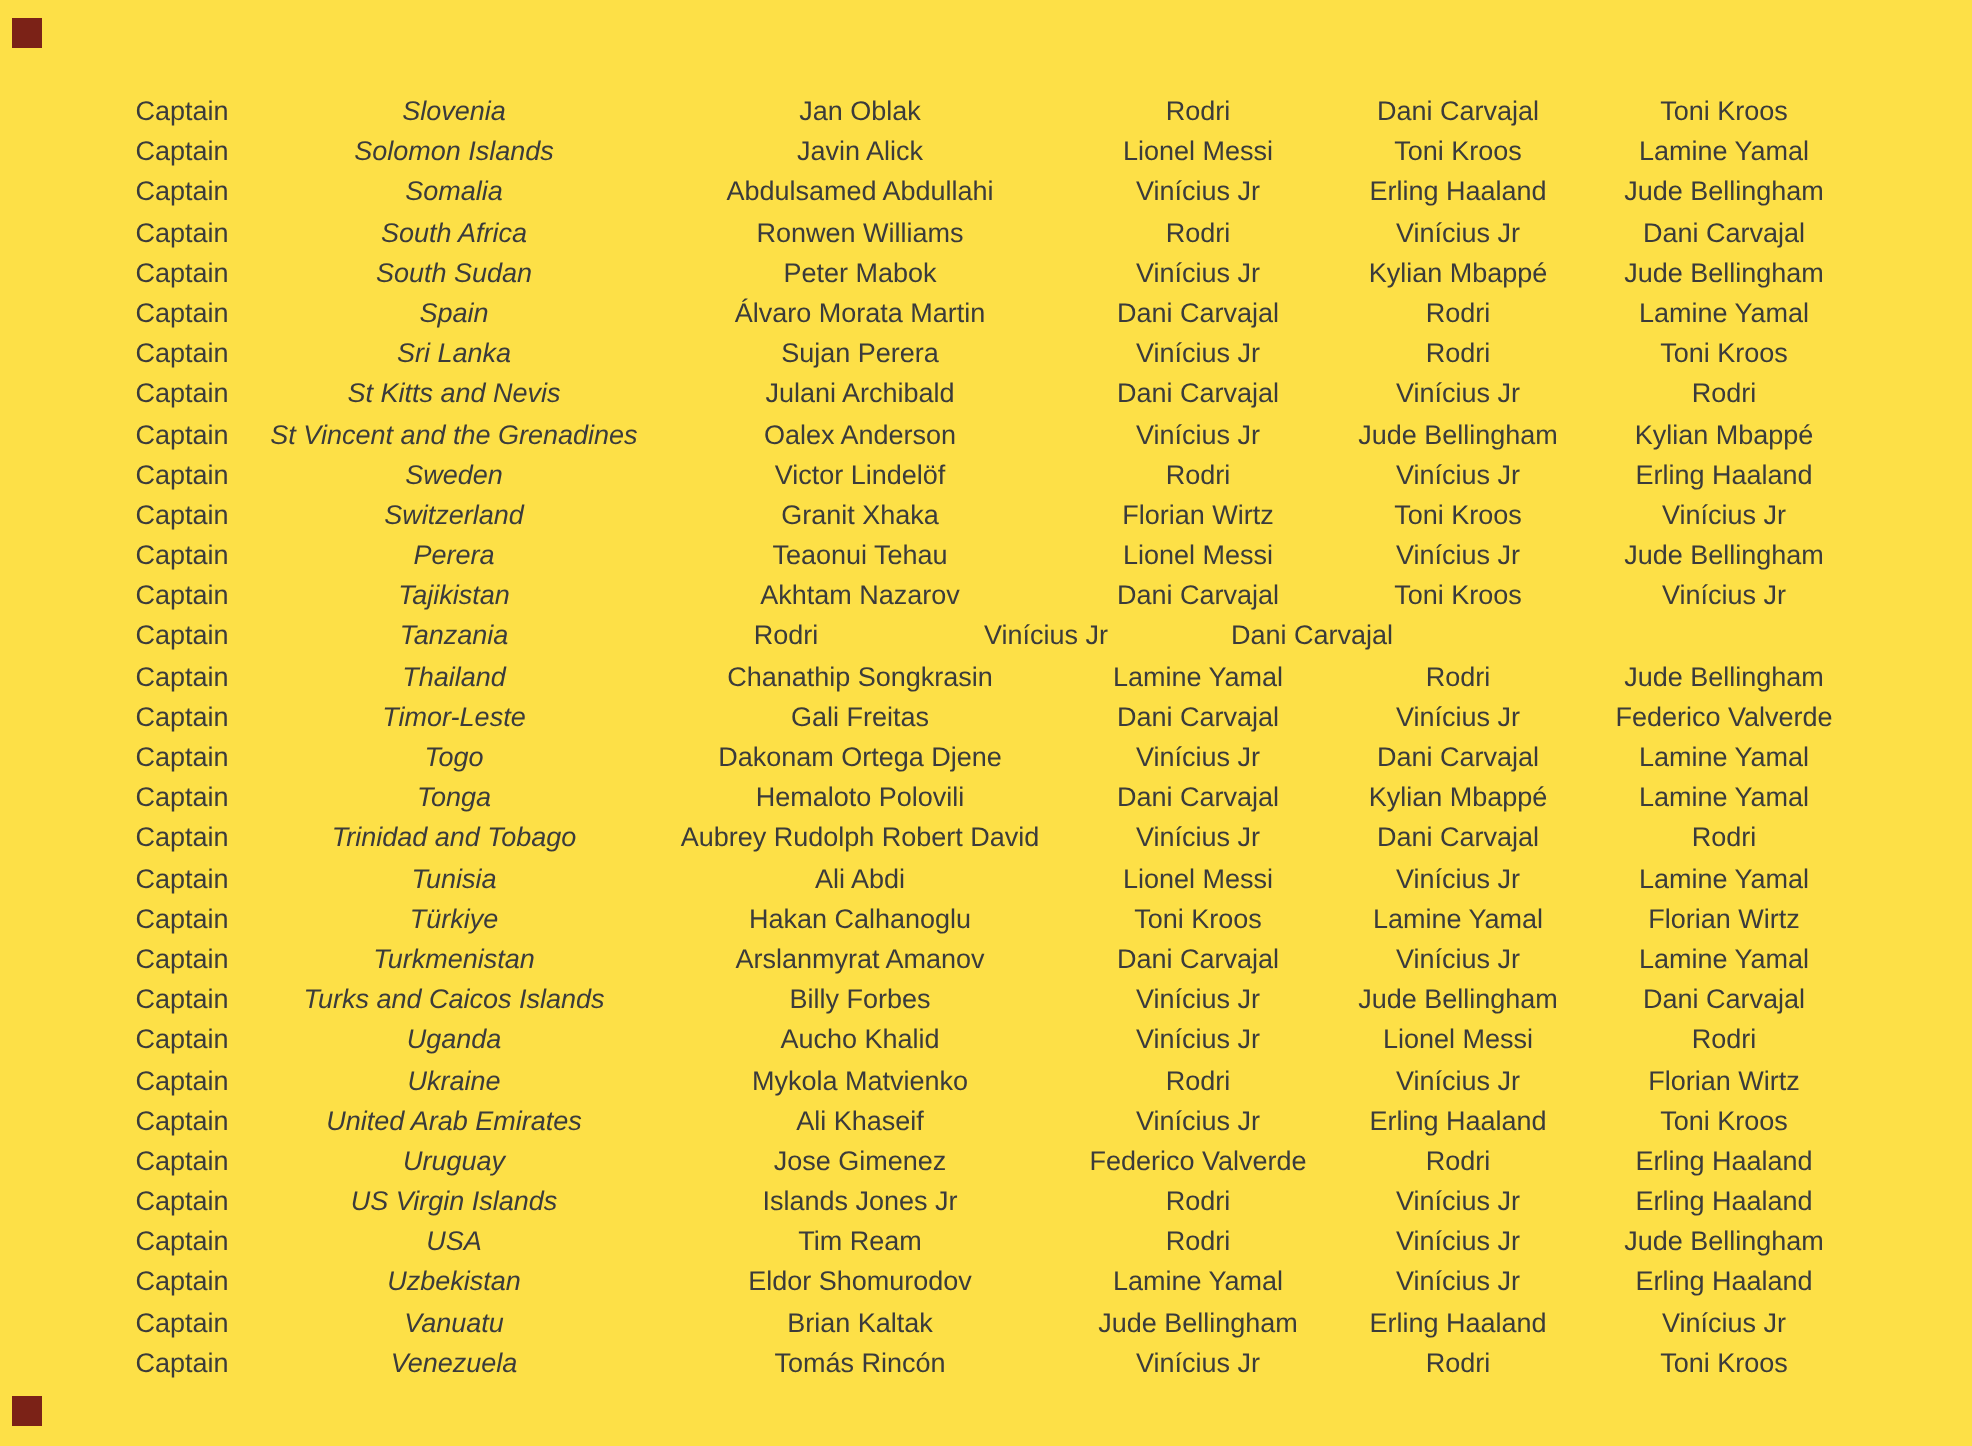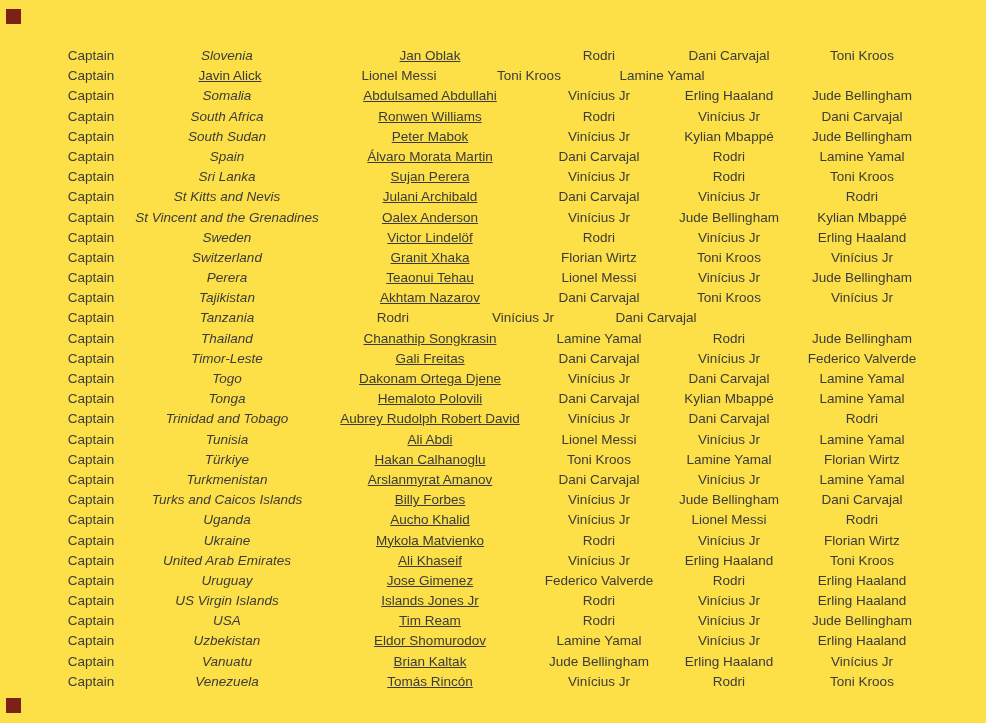--- a/index.html
+++ b/index.html
@@ -36,41 +36,42 @@
     line-height: 20.2px;
     font-size: 13.5px;
   }
   .tcell {
     text-align: center;
     white-space: nowrap;
     flex: 0 0 auto;
   }
   .c0 { width: 72px; }
   .c1 { width: 200px; font-style: italic; }
-  .c2 { width: 206px; text-decoration: underline; }
+  .c2 { width: 206px; }
   .c3 { width: 132px; }
   .c4 { width: 128px; }
   .c5 { width: 138px; }
 </style>
 </head>
 <body>
 
 <div class="page" style="background: #fde047; color: rgb(59, 59, 59);">
   <div class="corner-marker top" style="background: rgb(123, 34, 23);"></div>
   <div class="captains-table" id="captains-table">
       <div class="trow">
         <div class="tcell c0">Captain</div>
         <div class="tcell c1">Slovenia</div>
         <div class="tcell c2">Jan Oblak</div>
         <div class="tcell c3">Rodri</div>
         <div class="tcell c4">Dani Carvajal</div>
         <div class="tcell c5">Toni Kroos</div>
       </div>
       <div class="trow">
         <div class="tcell c0">Captain</div>
+        <div class="tcell c1">Solomon Islands</div>
         <div class="tcell c2">Javin Alick</div>
         <div class="tcell c3">Lionel Messi</div>
         <div class="tcell c4">Toni Kroos</div>
         <div class="tcell c5">Lamine Yamal</div>
       </div>
       <div class="trow">
         <div class="tcell c0">Captain</div>
         <div class="tcell c1">Somalia</div>
         <div class="tcell c2">Abdulsamed Abdullahi</div>
         <div class="tcell c3">Vinícius Jr</div>

